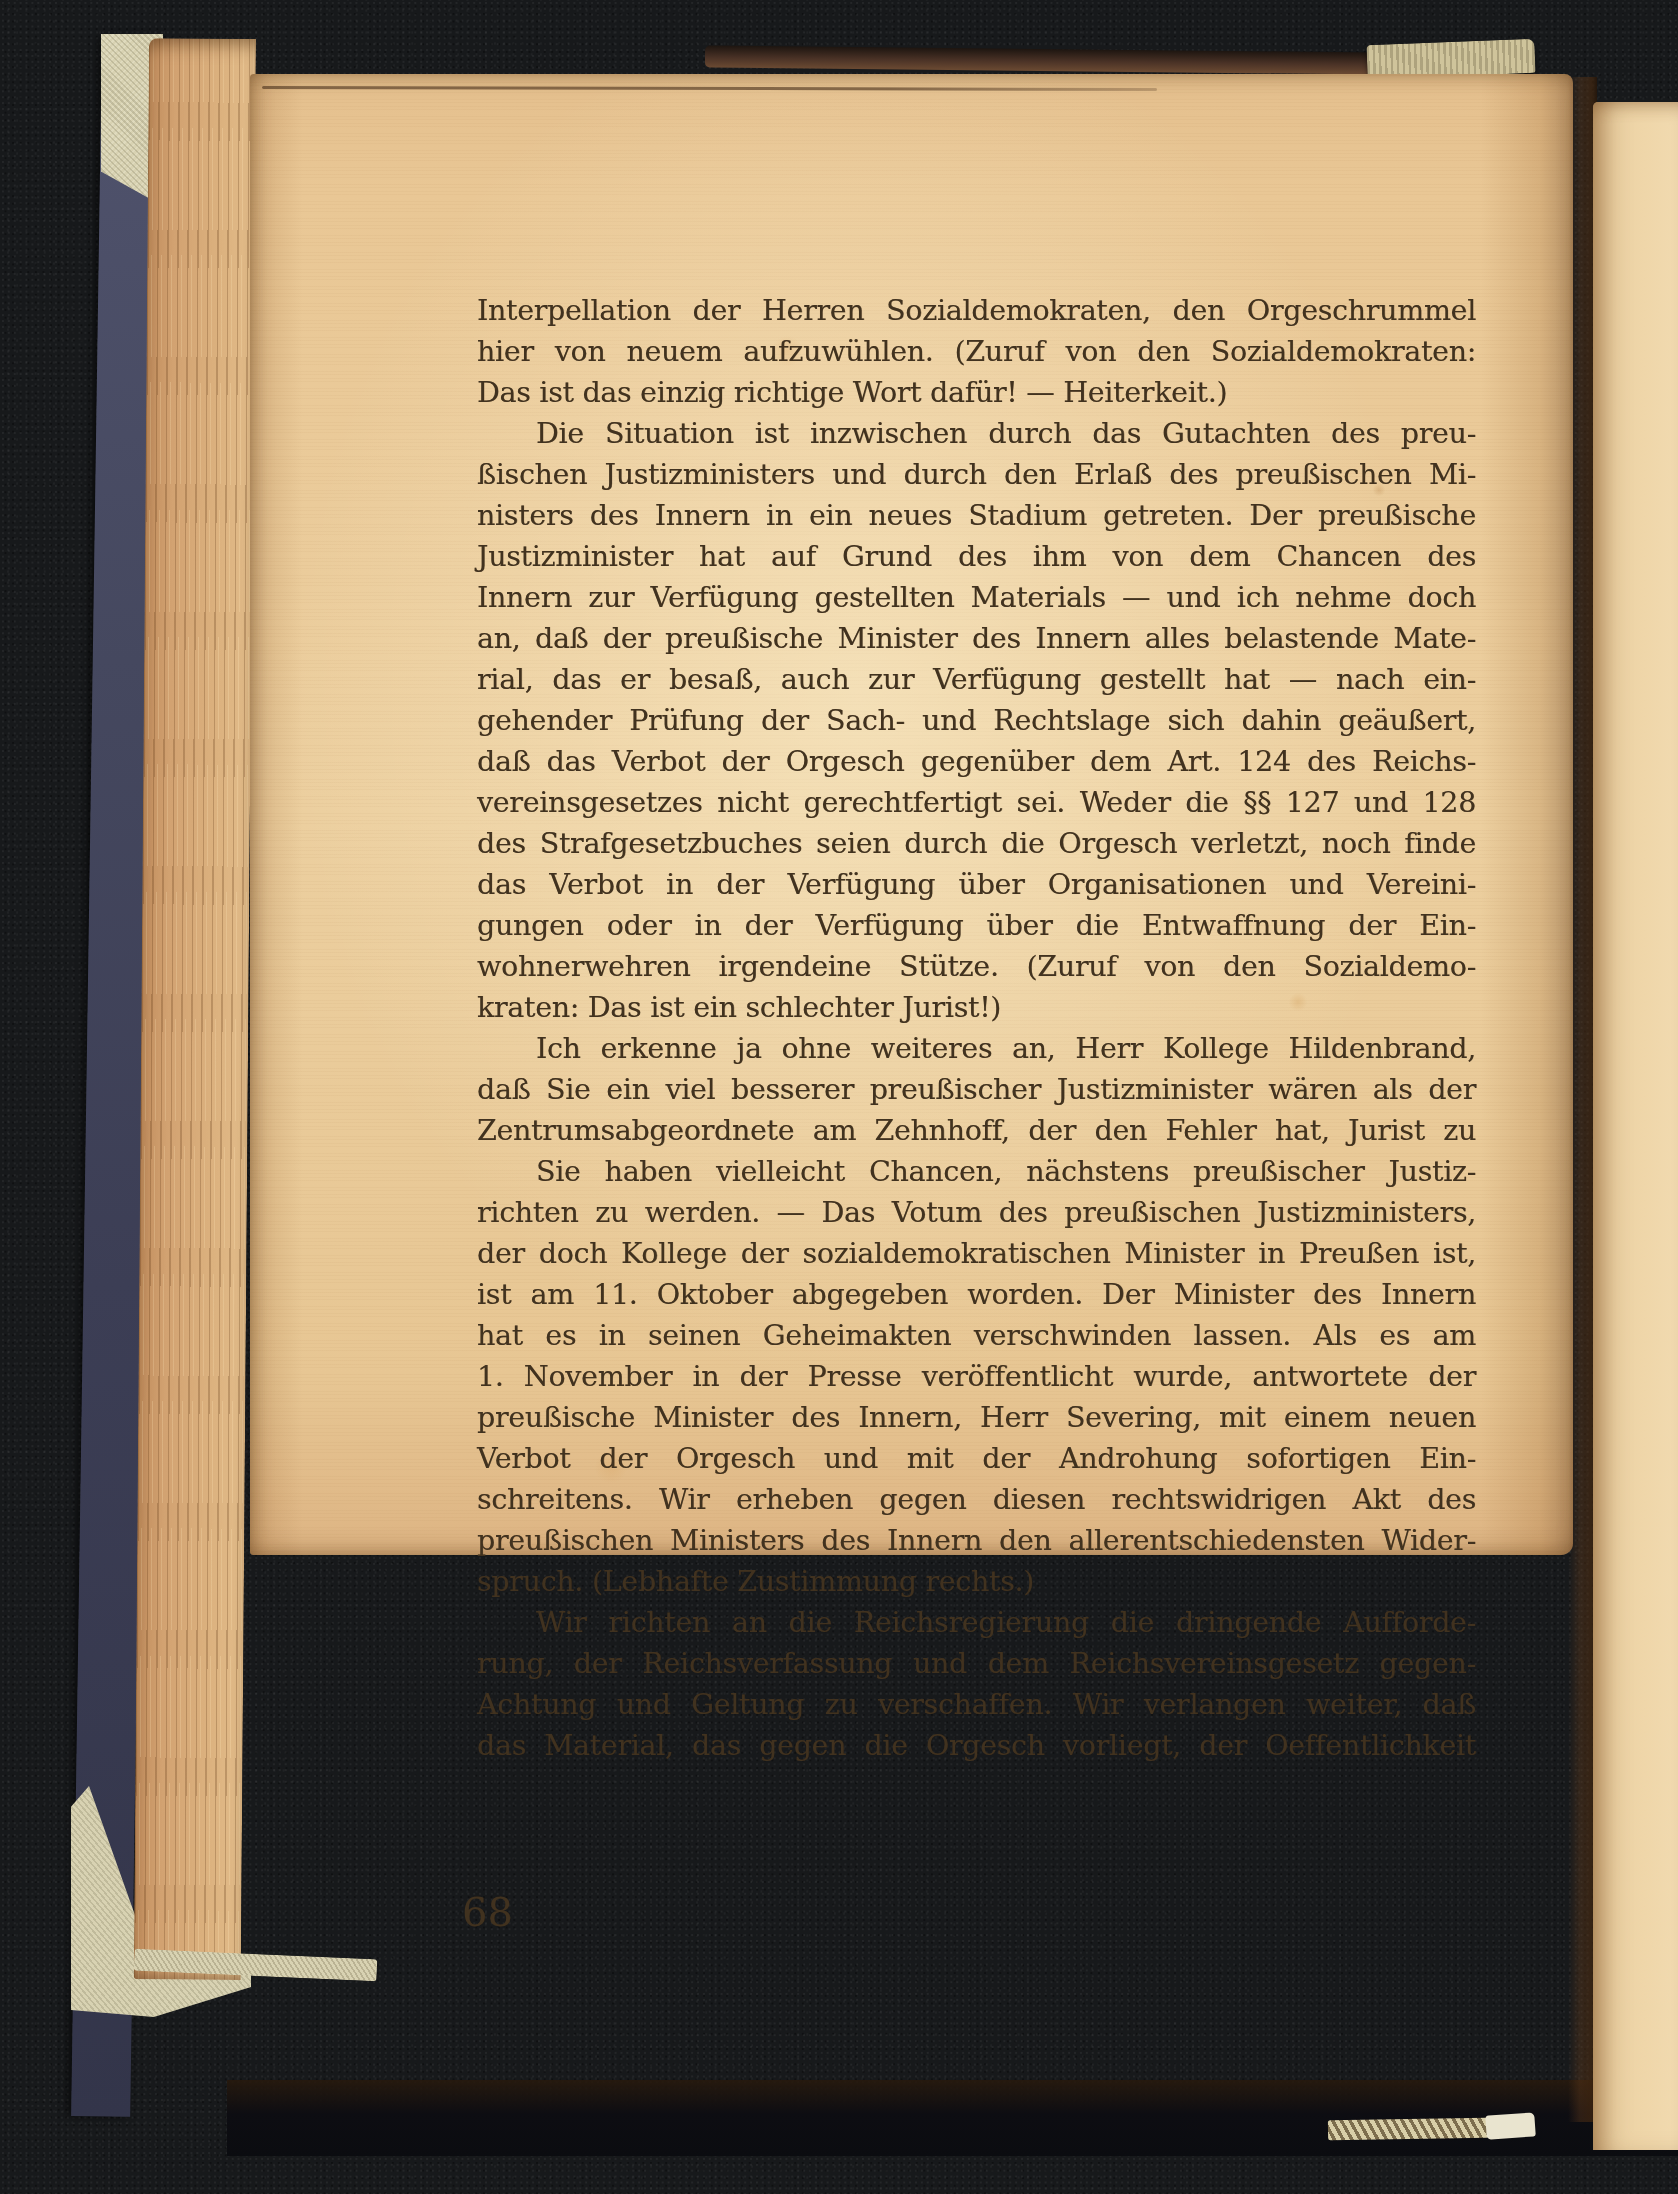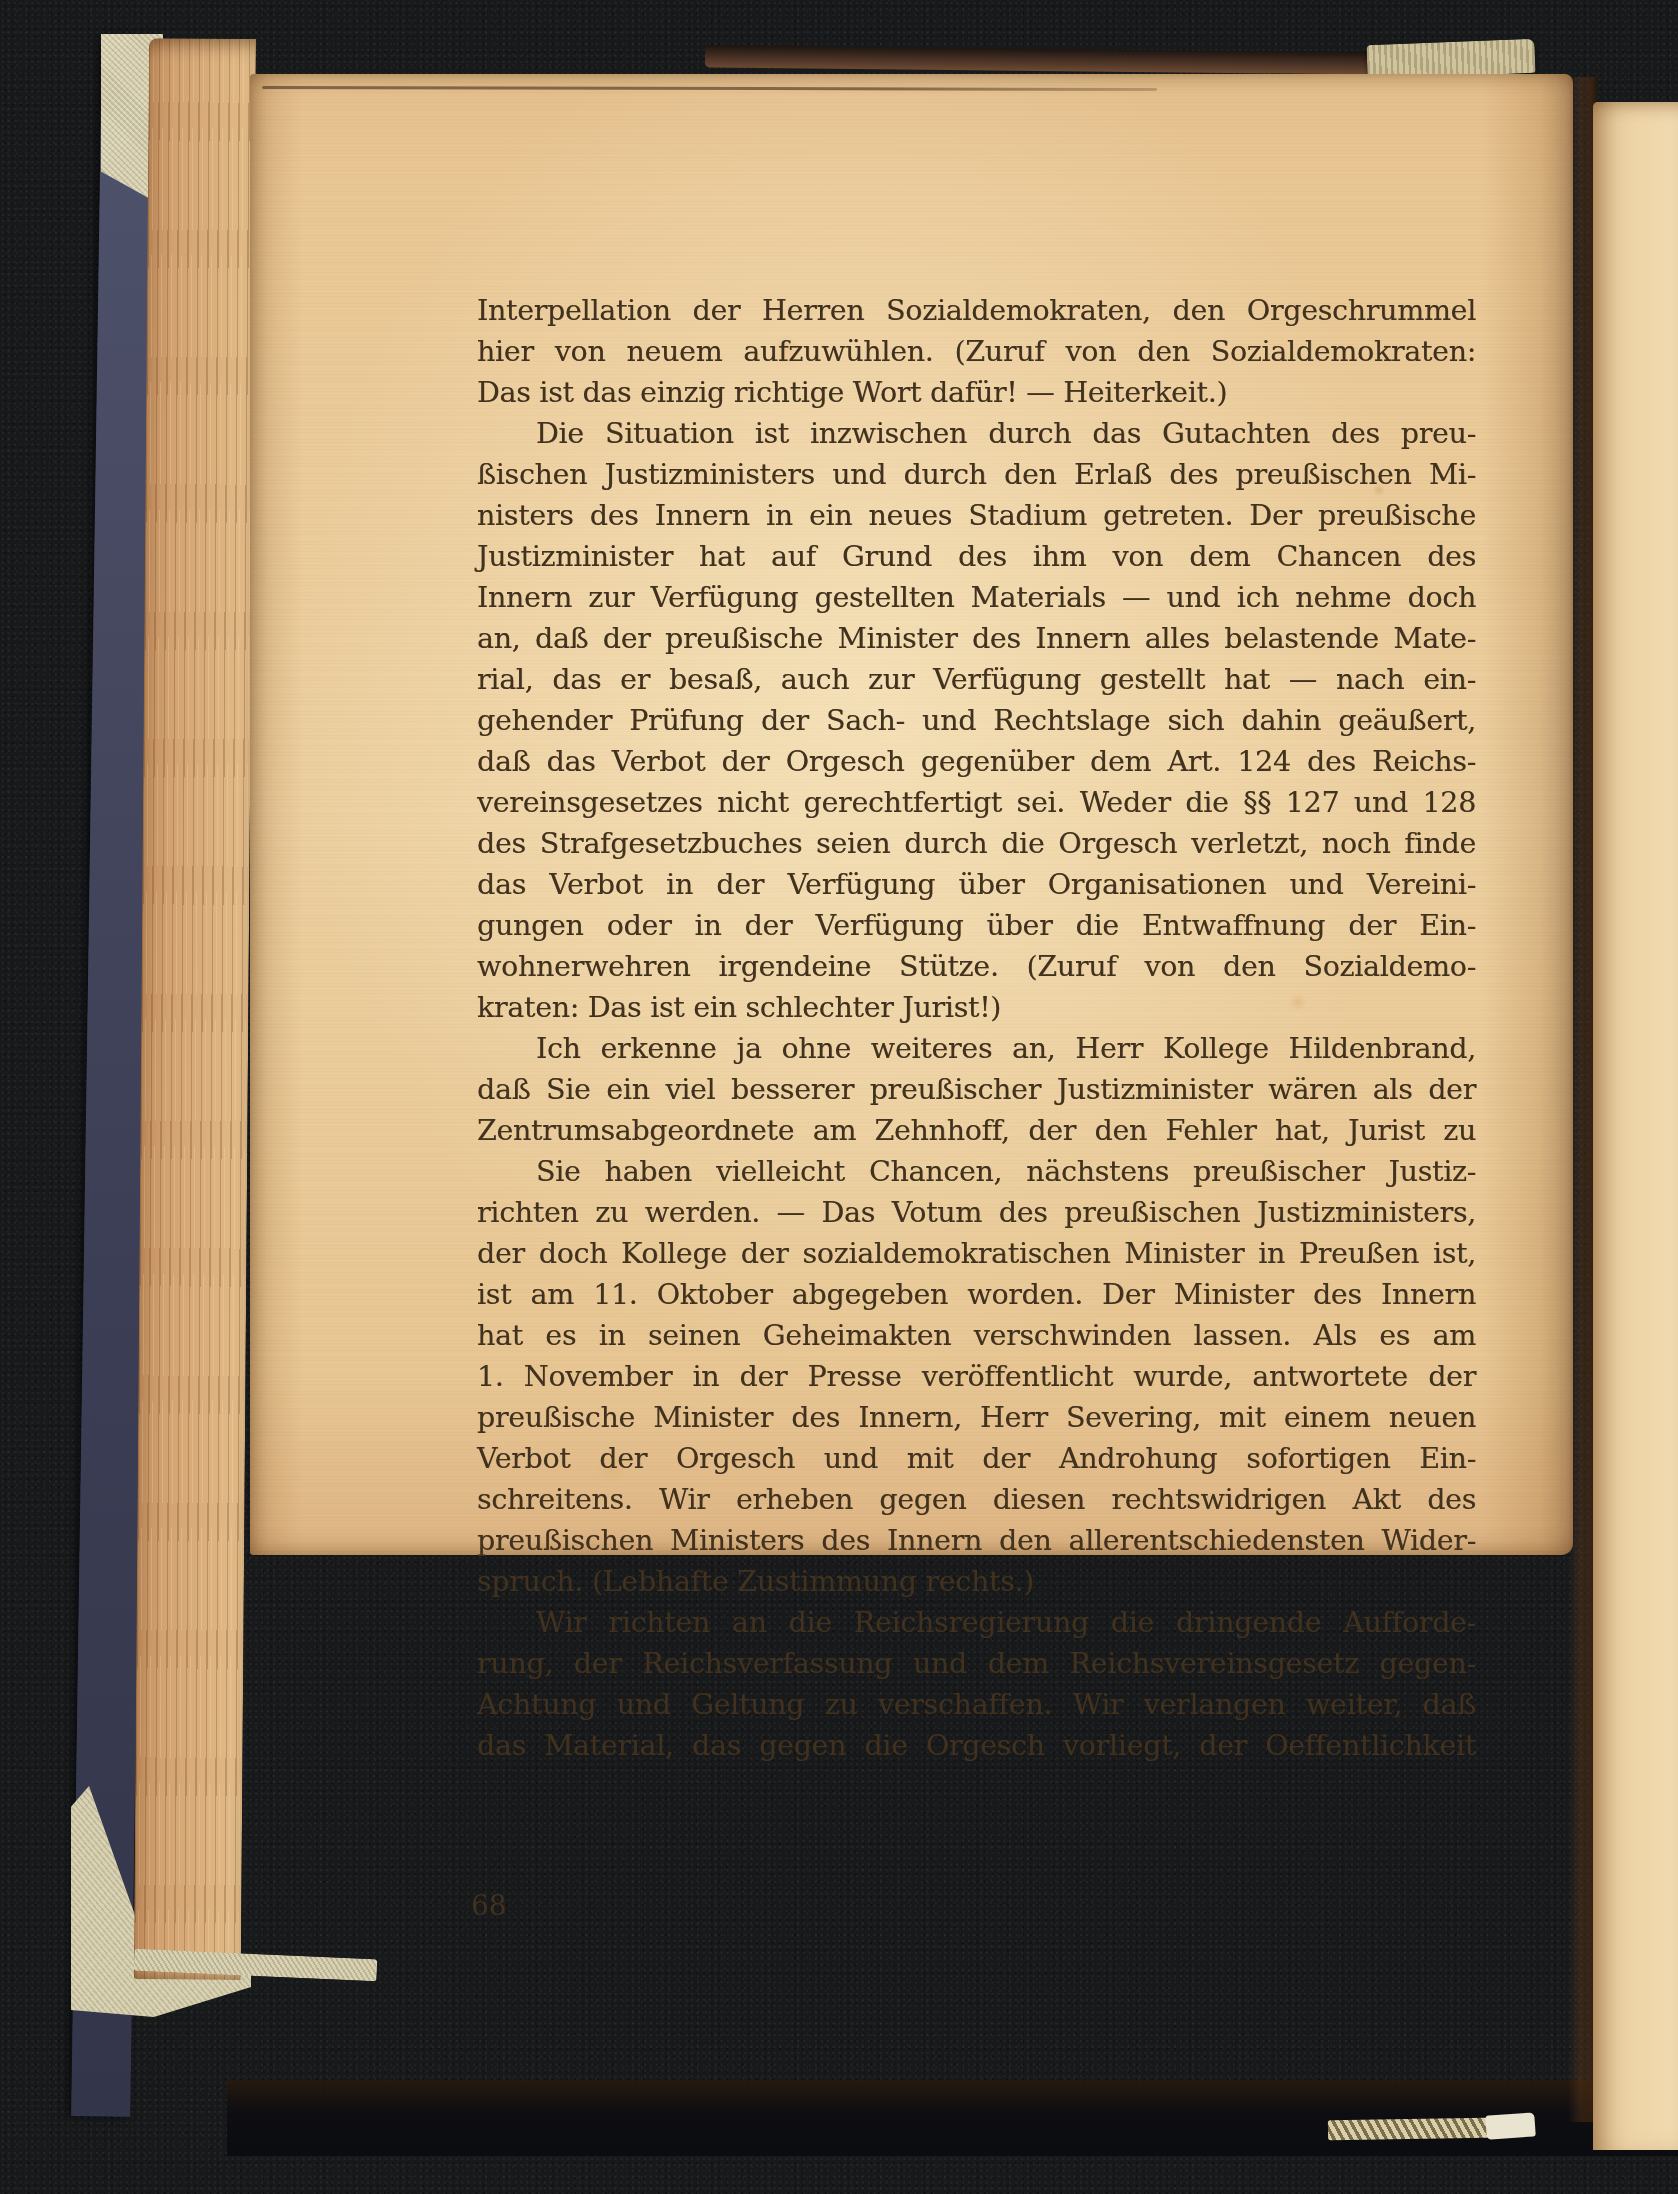--- a/index.html
+++ b/index.html
@@ -127,21 +127,21 @@
   .text-block{
     left:227px; top:216px; width:999px;
     color:var(--ink);
     font-size:28.5px; line-height:41px; letter-spacing:-0.3px;
     text-shadow:0.3px 0.3px 0 rgba(60,40,20,0.45);
   }
   .line{ text-align:justify; text-align-last:justify; white-space:nowrap; }
   .line.para-end{ text-align:right; text-align-last:left; }
   .line.indent{ text-indent:59px; }
   .page-number{
-    left:221px; top:1815px; font-size:28px; color:var(--ink);
+    left:212px; top:1815px; font-size:40px; color:var(--ink);
     text-shadow:0.3px 0.3px 0 rgba(60,40,20,0.4);
   }
 
   
   .gutter{
     left:1568px; top:77px; width:28.5px; height:2045px;
     background:linear-gradient(90deg, transparent 0%, rgba(120,70,30,0.3) 40%, rgba(70,40,15,0.65) 82%, rgba(40,22,8,0.8) 100%);
   }
   .next-page{
     left:1593px; top:102px; width:86px; height:2048px;

